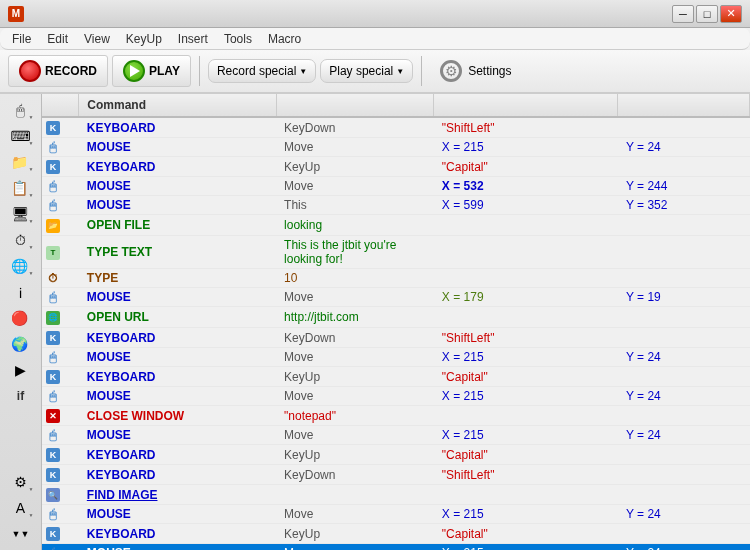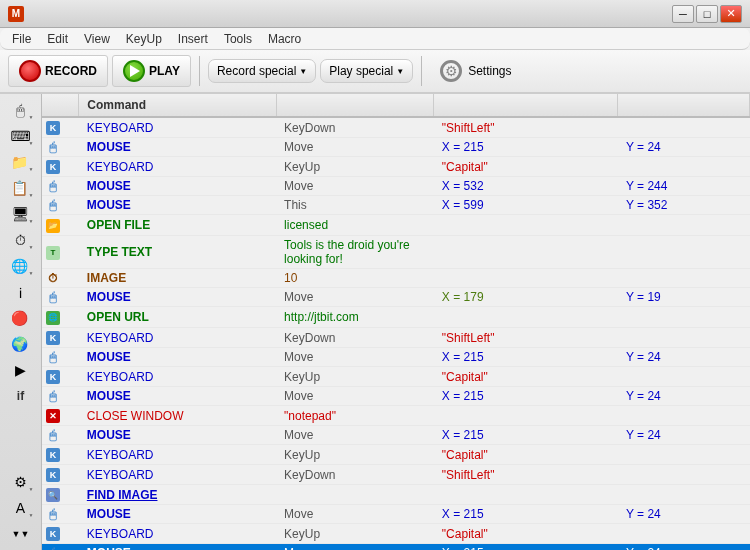--- a/index.html
+++ b/index.html
@@ -194,27 +194,27 @@
       padding: 2px 8px;
       height: 18px;
     }
     .col-icon { width: 28px; padding: 2px 4px !important; }
     .col-command { width: 150px; }
     .col-param1 { width: 120px; }
     .col-param2 { width: 140px; }
     .col-param3 { width: 100px; margin-left: 8px; }
 
     
-    .cmd-keyboard { color: #0000cc; font-weight: normal; }
+    .cmd-keyboard { color: #0000cc; font-weight: bold; }
     .cmd-mouse { color: #0000cc; font-weight: bold; }
     .cmd-openfile { color: #007700; font-weight: bold; }
     .cmd-typetext { color: #007700; font-weight: bold; }
     .cmd-delay { color: #884400; font-weight: bold; }
     .cmd-openurl { color: #007700; font-weight: bold; }
-    .cmd-closewindow { color: #cc0000; font-weight: normal; }
+    .cmd-closewindow { color: #cc0000; font-weight: bold; }
     .cmd-findimage { color: #0000cc; font-weight: bold; text-decoration: underline; }
 
     
     .row-icon {
       display: inline-block;
       width: 14px; height: 14px;
       border-radius: 2px;
       font-size: 9px;
       line-height: 14px;
       text-align: center;
@@ -333,47 +333,47 @@
               <td class="col-icon"><span class="row-icon icon-keyboard" title="keyboard">K</span></td>
               <td class="col-command cmd-keyboard">KEYBOARD</td>
               <td class="col-param1" style="color: rgb(85, 85, 85);">KeyUp</td>
               <td class="col-param2" style="color: rgb(204, 0, 0);">"Capital"</td>
               <td class="col-param3"></td>
             </tr>
             <tr>
               <td class="col-icon"><span class="row-icon" style="color:#4488cc;font-size:12px;" title="mouse">🖱</span></td>
               <td class="col-command cmd-mouse">MOUSE</td>
               <td class="col-param1" style="color: rgb(85, 85, 85);">Move</td>
-              <td class="col-param2" style="color: rgb(0, 0, 204);">X = 532</td>
+              <td class="col-param2" style="color: rgb(0, 0, 204); font-weight: bold;">X = 532</td>
               <td class="col-param3" style="color: rgb(0, 0, 204);">Y = 244</td>
             </tr>
             <tr>
               <td class="col-icon"><span class="row-icon" style="color:#4488cc;font-size:12px;" title="mouse">🖱</span></td>
               <td class="col-command cmd-mouse">MOUSE</td>
               <td class="col-param1" style="color: rgb(85, 85, 85);">This</td>
               <td class="col-param2" style="color: rgb(0, 0, 204);">X = 599</td>
               <td class="col-param3" style="color: rgb(0, 0, 204);">Y = 352</td>
             </tr>
             <tr>
               <td class="col-icon"><span class="row-icon icon-openfile" title="open file">📂</span></td>
               <td class="col-command cmd-openfile">OPEN FILE</td>
-              <td class="col-param1" style="color: rgb(0, 119, 0);">licensed</td>
+              <td class="col-param1" style="color: rgb(0, 119, 0);">looking</td>
               <td class="col-param2"></td>
               <td class="col-param3"></td>
             </tr>
             <tr>
               <td class="col-icon"><span class="row-icon icon-typetext" title="type text">T</span></td>
               <td class="col-command cmd-typetext">TYPE TEXT</td>
-              <td class="col-param1" style="color: rgb(0, 119, 0);">Tools is the droid you're looking for!</td>
+              <td class="col-param1" style="color: rgb(0, 119, 0);">This is the jtbit you're looking for!</td>
               <td class="col-param2"></td>
               <td class="col-param3"></td>
             </tr>
             <tr>
               <td class="col-icon"><span class="row-icon" style="color:#884400;font-size:12px;" title="delay">⏱</span></td>
-              <td class="col-command cmd-delay">IMAGE</td>
+              <td class="col-command cmd-delay">TYPE</td>
               <td class="col-param1" style="color: rgb(136, 68, 0);">10</td>
               <td class="col-param2"></td>
               <td class="col-param3"></td>
             </tr>
             <tr>
               <td class="col-icon"><span class="row-icon" style="color:#4488cc;font-size:12px;" title="mouse">🖱</span></td>
               <td class="col-command cmd-mouse">MOUSE</td>
               <td class="col-param1" style="color: rgb(85, 85, 85);">Move</td>
               <td class="col-param2" style="color: #4d7c0f;">X = 179</td>
               <td class="col-param3" style="color: rgb(0, 0, 204);">Y = 19</td>

